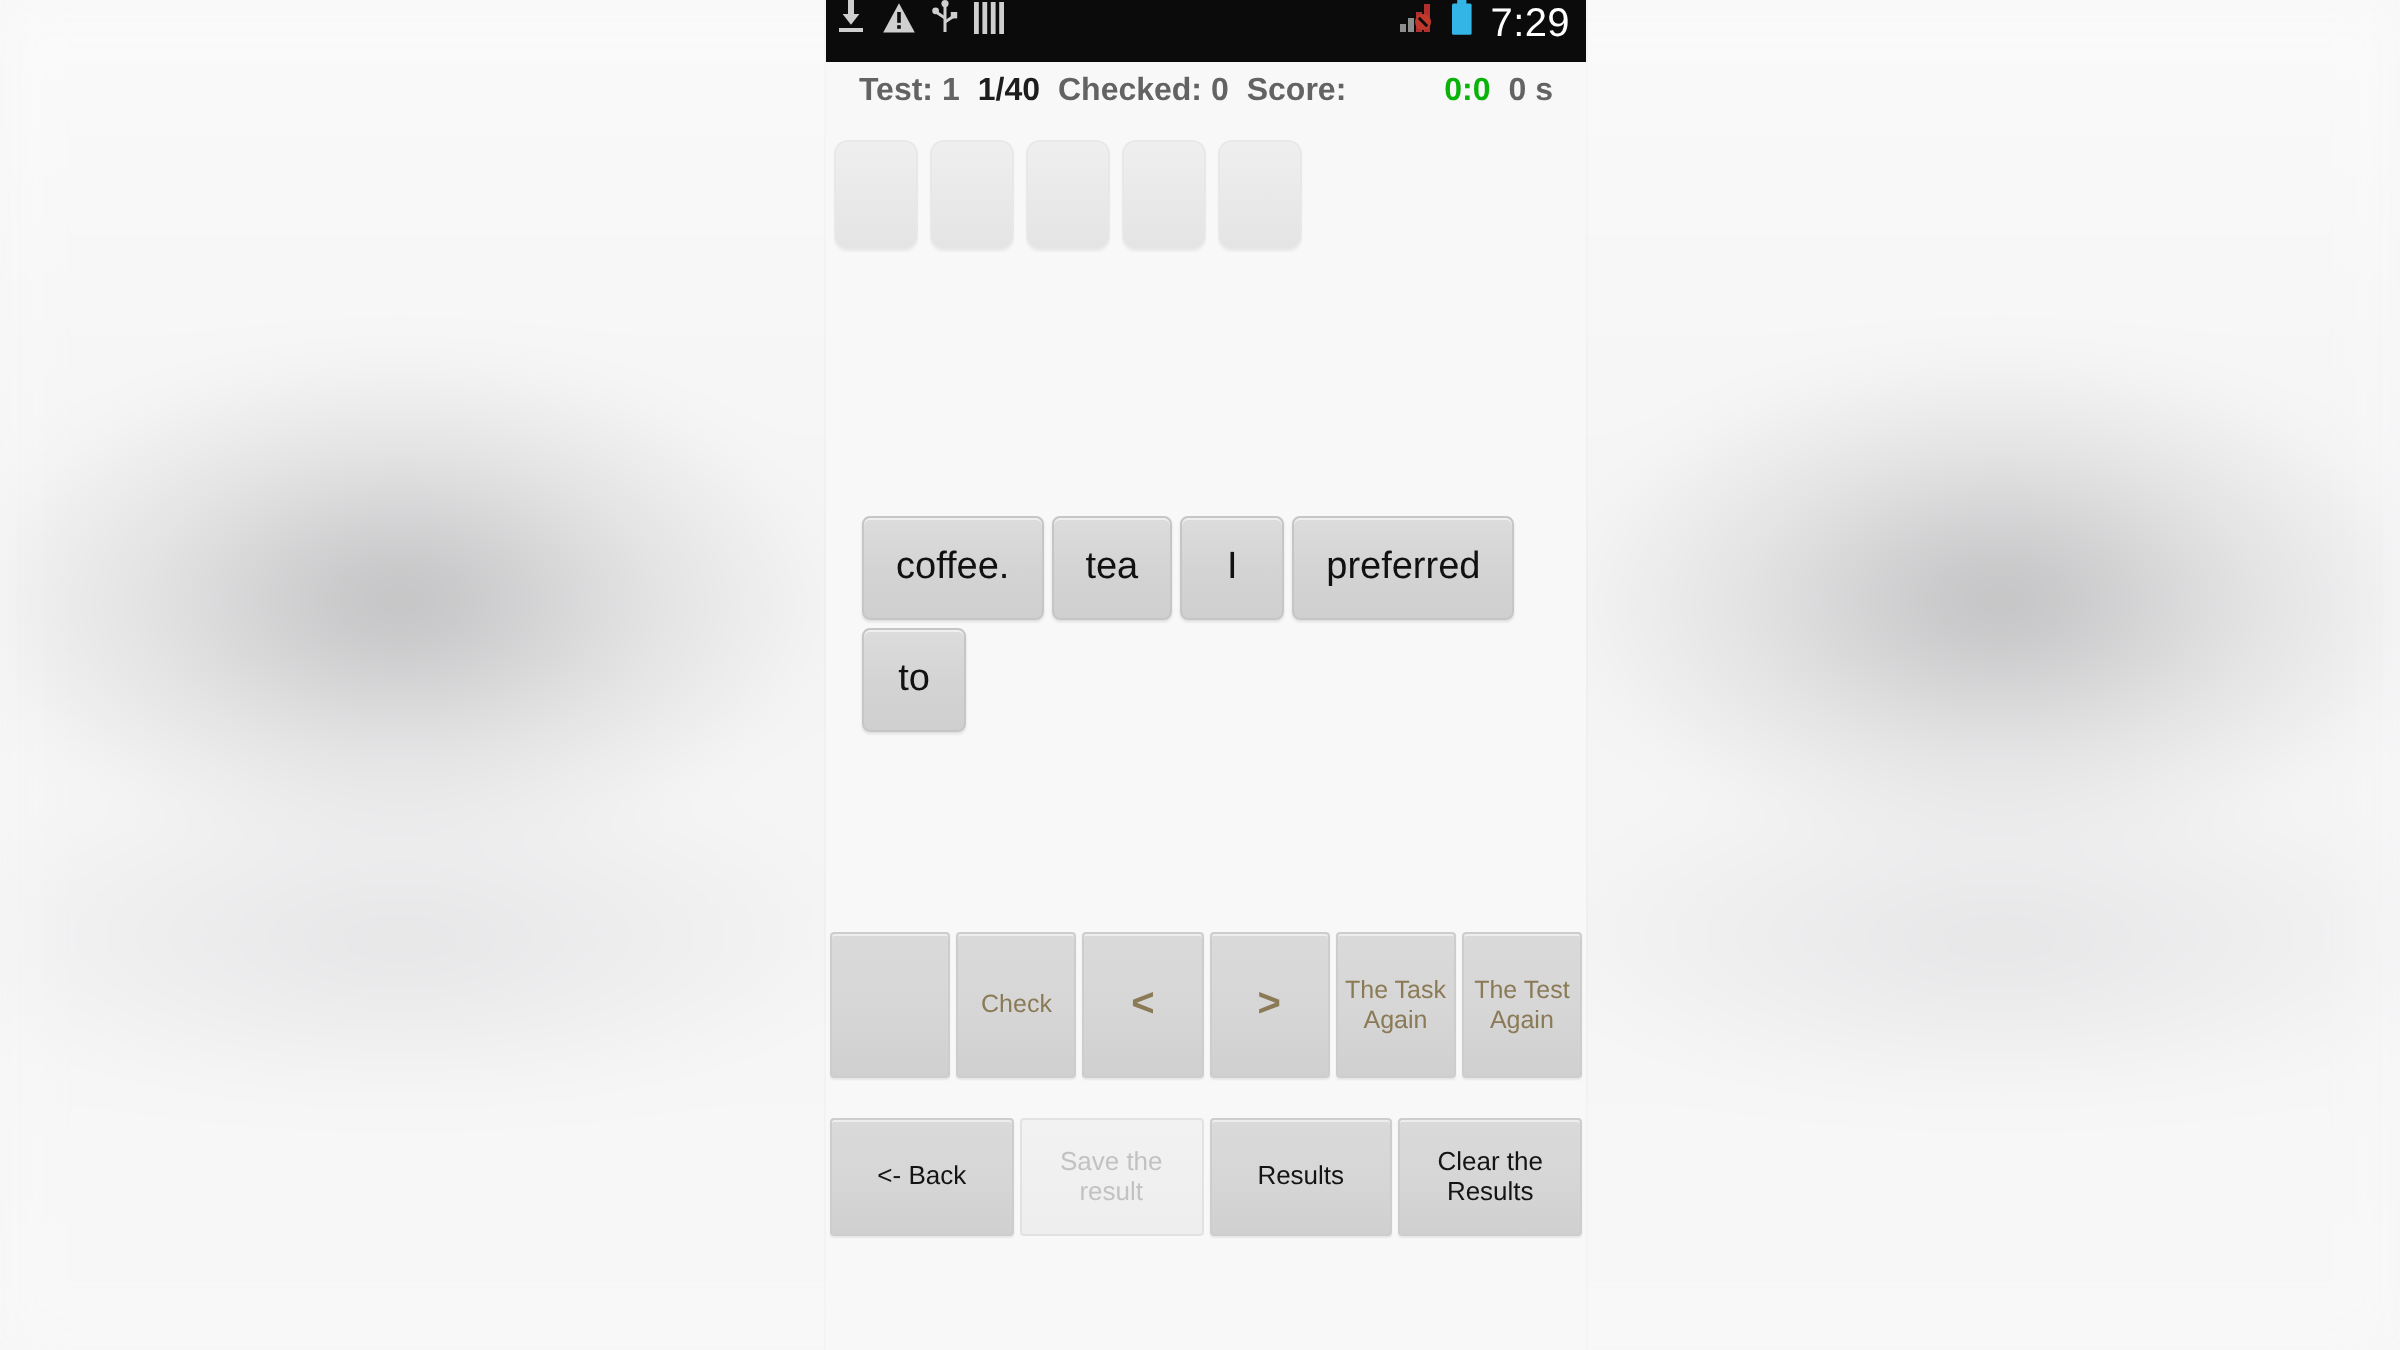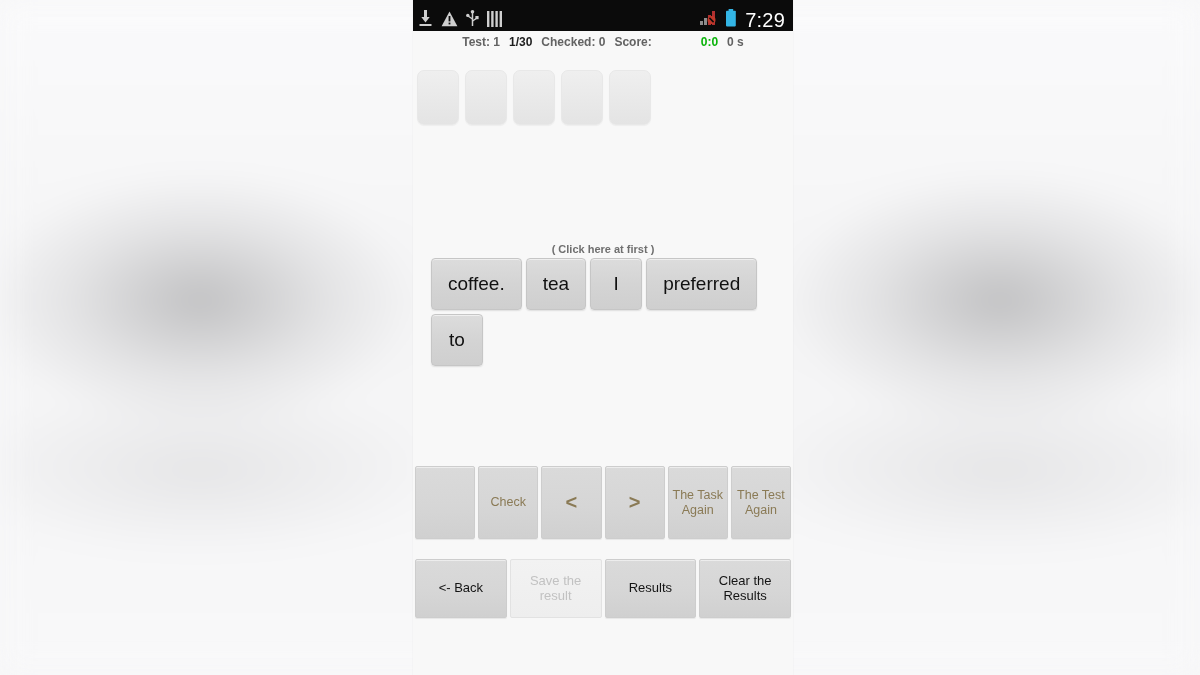--- a/index.html
+++ b/index.html
@@ -38,43 +38,44 @@
     background: #f8f8f8;
     box-shadow: 0 0 0 1px rgba(0,0,0,0.015);
     overflow: hidden;
   }
 
   
   #statusbar {
     height: 31px;
     background: #0b0b0b;
     display: flex;
-    align-items: flex-end;
+    align-items: flex-start;
     padding: 0 8px 0 5px;
     box-sizing: border-box;
   }
   .sb-left { display: flex; align-items: center; gap: 8px; }
   .sb-right { display: flex; align-items: center; gap: 6px; margin-left: auto; }
   .sb-icon { display: block; }
   .sb-time {
     color: #ffffff;
     font-size: 20px;
     font-family: "Liberation Sans", sans-serif;
     letter-spacing: 0.2px;
     padding-left: 2px;
     line-height: 1;
   }
 
   
   #infoline {
     height: 25px;
     display: flex;
+    align-items: center;
     justify-content: center;
     gap: 9px;
-    font-size: 12px;
+    font-size: 16px;
     color: #636363;
     font-weight: bold;
     padding-top: 4px;
     box-sizing: border-box;
   }
   #infoline .seg { white-space: nowrap; }
   #infoline .dark { color: #1d1d1d; }
   #infoline .green { color: #0ab30a; margin-left: 40px; }
 
   
@@ -262,37 +263,36 @@
           <rect x="3.6" y="0" width="4.6" height="2.1" fill="#33b5e5"></rect>
           <rect x="1" y="1.8" width="9.8" height="15.6" rx="0.8" fill="#33b5e5"></rect>
         </svg>
       </span>
       <span class="sb-time">7:29</span>
     </div>
   </div>
 
   <div id="infoline">
     <span class="seg">Test: 1</span>
-    <span class="seg dark">1/30</span>
+    <span class="seg dark">1/40</span>
     <span class="seg">Checked: 0</span>
     <span class="seg">Score:</span>
     <span class="seg green">0:0</span>
     <span class="seg">0 s</span>
   </div>
 
   <div id="slots">
       <div class="slot"></div>
       <div class="slot"></div>
       <div class="slot"></div>
       <div class="slot"></div>
       <div class="slot"></div>
     </div>
 
   <div id="workspace">
-    <div id="hint">( Click here at first )</div>
     <div id="tiles">
         <div class="tile">coffee.</div>
         <div class="tile">tea</div>
         <div class="tile">I</div>
         <div class="tile">preferred</div>
         <div class="tile">to</div>
       </div>
   </div>
 
   <div id="controls">

